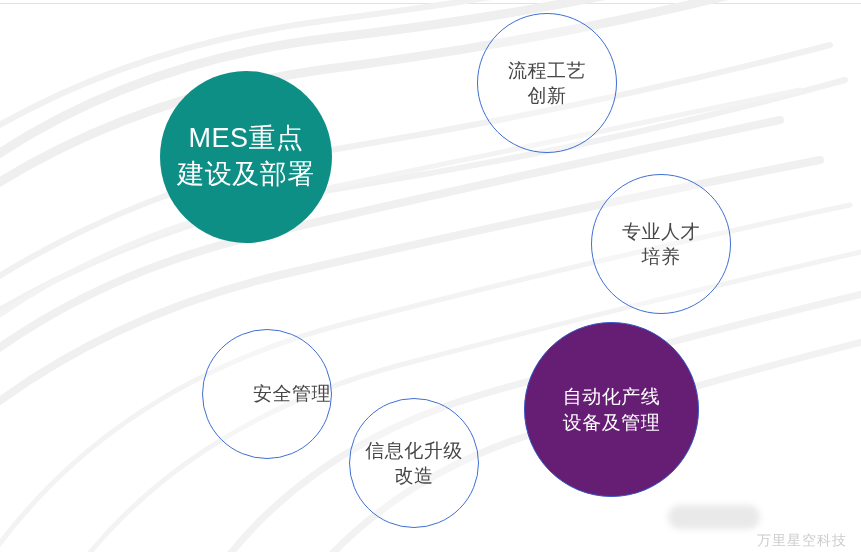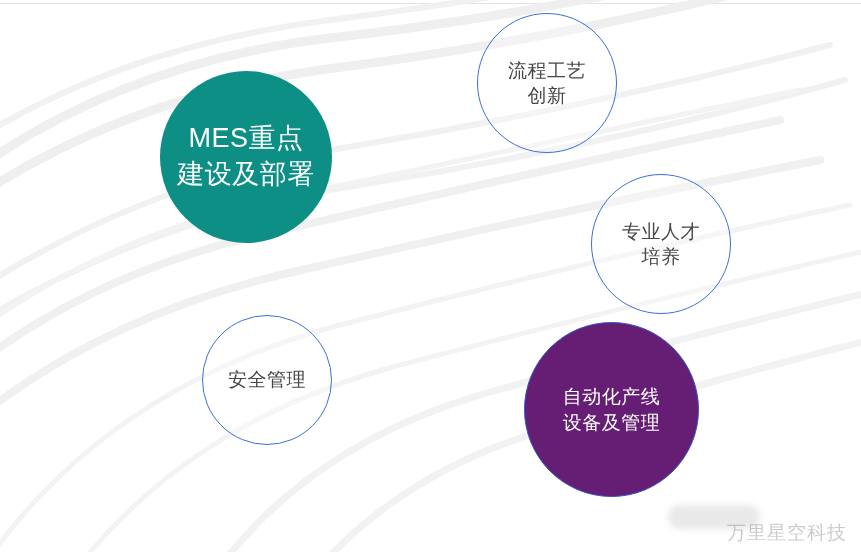--- a/index.html
+++ b/index.html
@@ -75,38 +75,38 @@
 
   #bubble-process   { left:477px; top:13px;  width:140px; height:140px; }
   #bubble-process .label{ font-size:19px; }
 
   #bubble-talent    { left:591px; top:174px; width:140px; height:140px; }
   #bubble-talent .label{ font-size:19px; }
 
   #bubble-auto      { left:524px; top:322px; width:175px; height:175px; }
   #bubble-auto .label{ font-size:19px; }
 
-  #bubble-safety    { left:202px; top:315px; width:130px; height:130px; }
+  #bubble-safety    { left:202px; top:329px; width:130px; height:130px;justify-content:flex-end; }
   #bubble-safety .label{ font-size:19px; }
 
   #bubble-info      { left:349px; top:398px; width:130px; height:130px; }
   #bubble-info .label{ font-size:19px; }
 
   
   .watermark {
     position: absolute;
     white-space: nowrap;
     user-select: none;
     pointer-events: none;
     font-family: "DejaVu Sans", sans-serif;
   }
   #watermark-brand {
     right: 14px;
-    top: 520px;
-    font-size: 19px;
+    top: 532px;
+    font-size: 14px;
     color: rgba(118,118,118,0.38);
     letter-spacing: 1px;
   }
   #watermark-site {
     right: 10px;
     top: 524px;
     font-size: 19px;
     color: rgba(130,130,130,0.45);
     letter-spacing: 1px;
   }
@@ -172,19 +172,23 @@
 
   <div class="bubble filled purple" id="bubble-auto">
     <span class="label">自动化产线
 设备及管理</span>
   </div>
 
   <div class="bubble outline" id="bubble-safety">
     <span class="label">安全管理</span>
   </div>
 
+  <div class="bubble outline" id="bubble-info">
+    <span class="label">信息化升级
+改造</span>
+  </div>
 
   <div id="watermark-smudge"></div>
 
   <div class="watermark" id="watermark-brand">万里星空科技</div>
 
 
 </div>
 
 </body></html>

